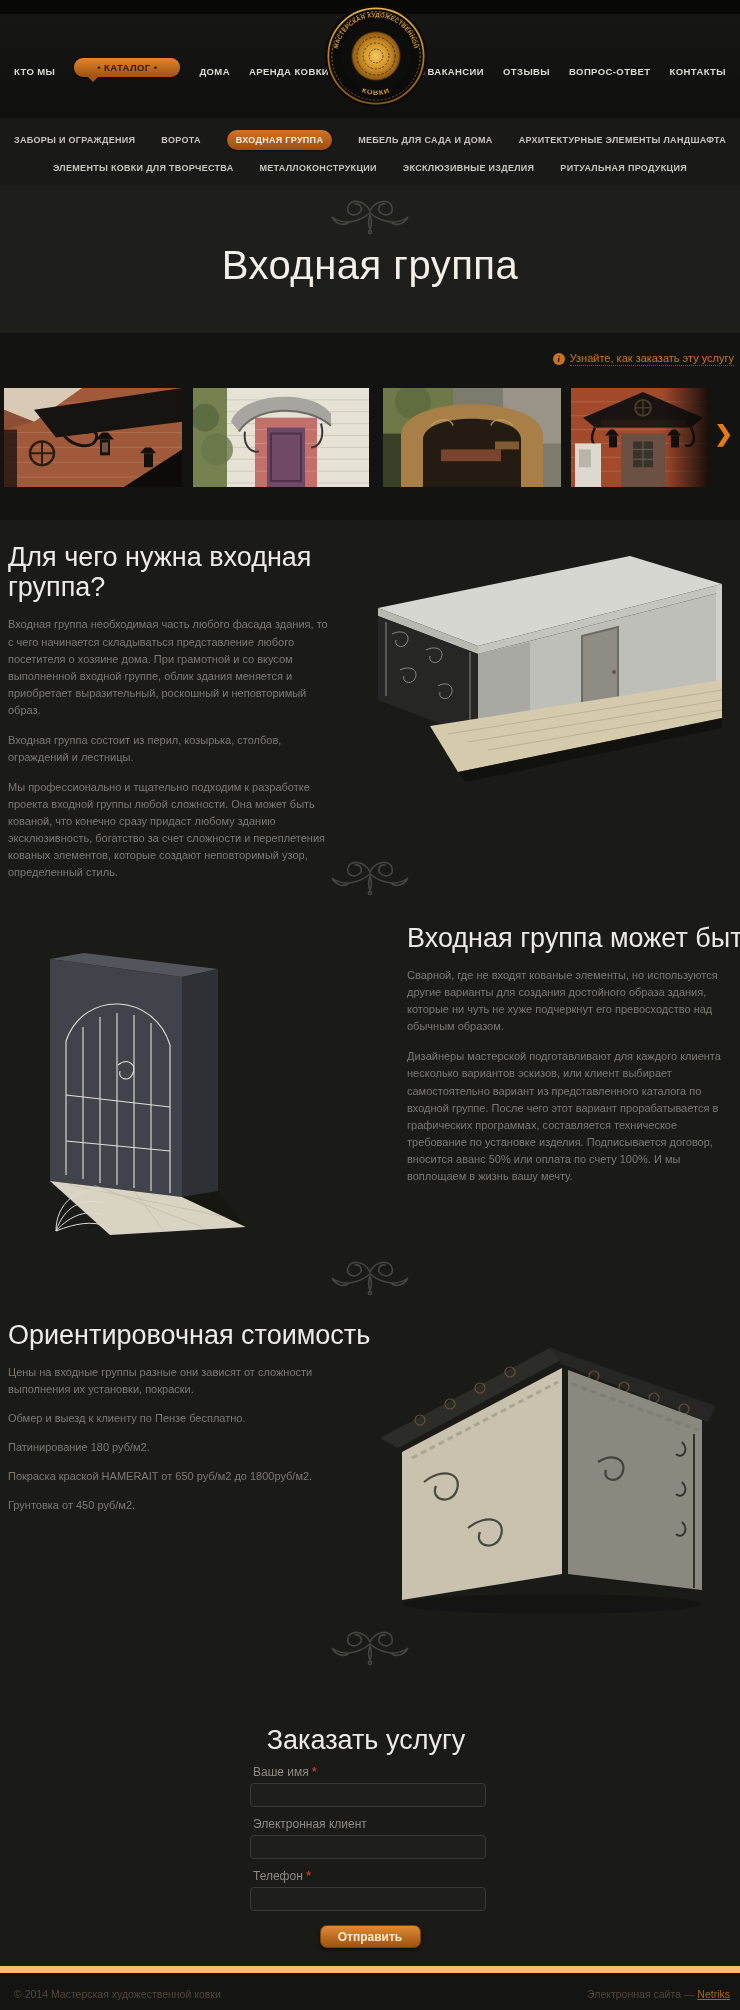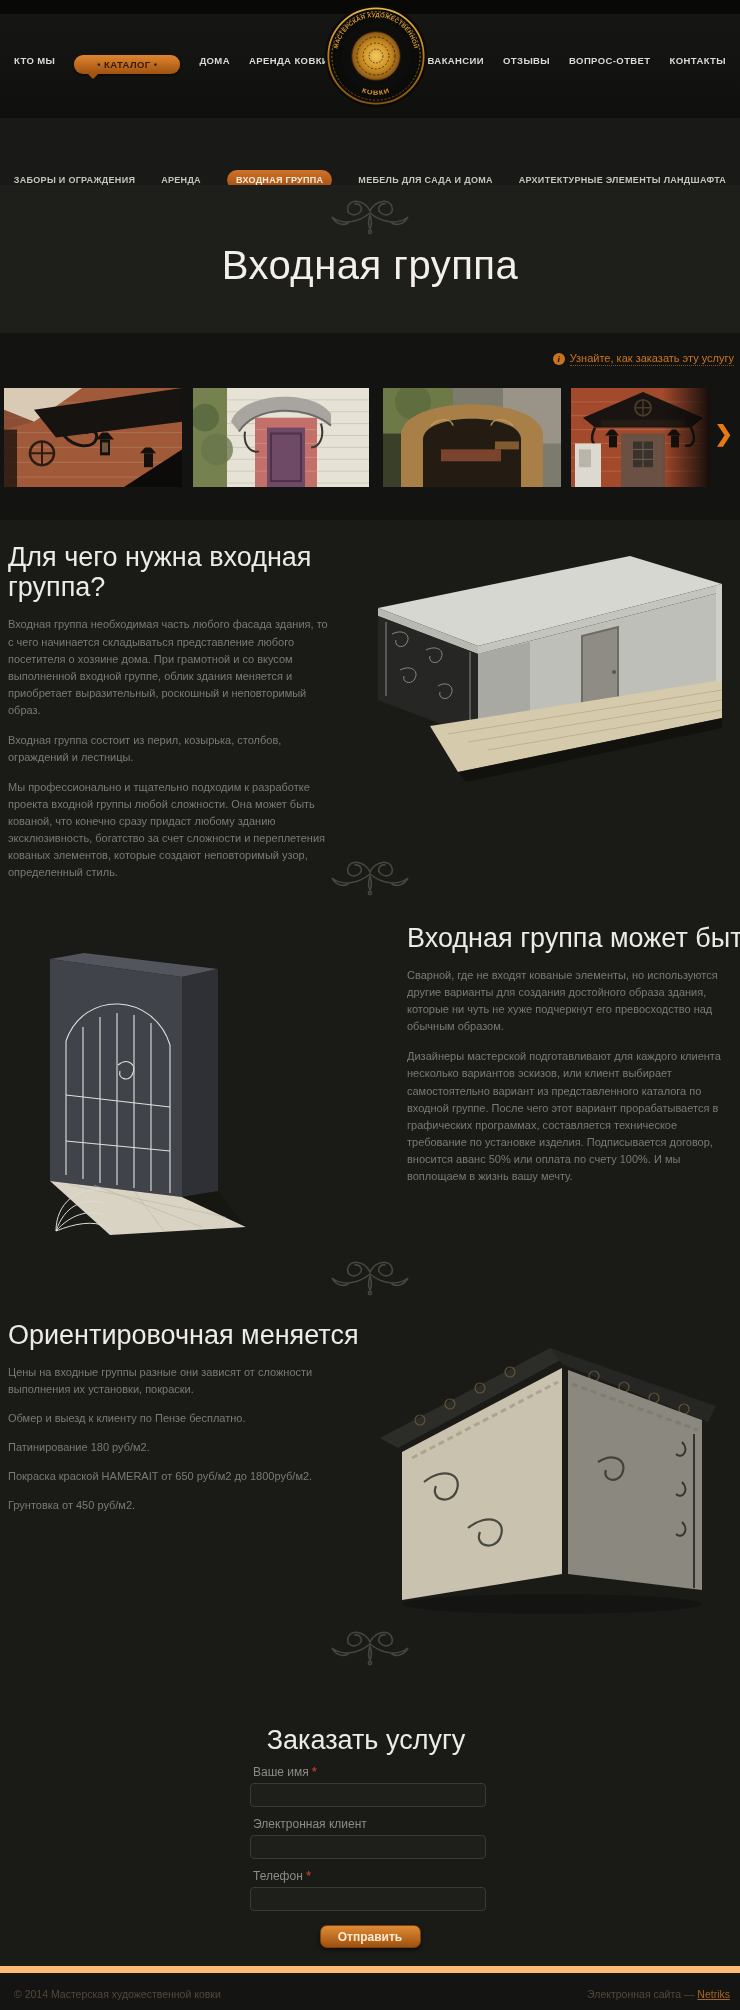--- a/index.html
+++ b/index.html
@@ -3,34 +3,34 @@
 <meta charset="utf-8">
 <style>
   html,body{margin:0;padding:0;background:#111;}
   #app{position:relative;width:740px;height:2010px;overflow:hidden;background:#1a1a17;
        font-family:"Liberation Sans",sans-serif;-webkit-font-smoothing:antialiased;}
 
   
   .topstrip{position:absolute;left:0;top:0;width:740px;height:14px;background:#080807;}
   .header{position:absolute;left:0;top:14px;width:740px;height:104px;
           background:linear-gradient(#161614,#0f0f0e);border-bottom:1px solid #1c1c1a;}
-  .nav{position:absolute;top:41px;height:22px;display:flex;align-items:flex-start;gap:19px;
+  .nav{position:absolute;top:41px;height:22px;display:flex;align-items:flex-end;gap:19px;
        font-size:9.5px;font-weight:bold;color:#dcdad4;letter-spacing:.4px;white-space:nowrap;}
   .nav-left{left:14px;}
   .nav-right{right:14px;}
   .nav span{cursor:pointer;}
   .catalog-badge{position:relative;background:linear-gradient(#df852f,#a05210);
        border-radius:9px;padding:4px 23px;color:#33190a;box-shadow:0 1px 2px rgba(0,0,0,.6);}
   .catalog-badge .ptr{position:absolute;left:14px;bottom:-5px;width:0;height:0;
        border-left:5px solid transparent;border-right:5px solid transparent;border-top:5px solid #a3550f;}
 
   
   .catalog-band{position:absolute;left:0;top:118px;width:740px;height:67px;background:#191917;}
   .cat-row{position:absolute;left:0;width:740px;display:flex;justify-content:center;align-items:center;
-       gap:26px;font-size:9px;font-weight:bold;color:#c6c4be;letter-spacing:.3px;white-space:nowrap;margin-top:40px;}
+       gap:26px;font-size:9px;font-weight:bold;color:#c6c4be;letter-spacing:.3px;white-space:nowrap;}
   .cat-row1{top:12px;}
   .cat-row2{top:45px;}
   .cat-row span{cursor:pointer;}
   .cat-pill{background:linear-gradient(#d0722a,#9e4d10);color:#f7ecdc;
        padding:5px 9px;border-radius:11px;box-shadow:0 1px 2px rgba(0,0,0,.5);}
 
   
   .logo{position:absolute;left:324px;top:4px;width:104px;height:104px;z-index:9;cursor:pointer;}
 
   
@@ -116,24 +116,30 @@
       <span>ВАКАНСИИ</span>
       <span>ОТЗЫВЫ</span>
       <span>ВОПРОС-ОТВЕТ</span>
       <span>КОНТАКТЫ</span>
     </div>
   </div>
 
   <div class="catalog-band">
     <div class="cat-row cat-row1">
       <span>ЗАБОРЫ И ОГРАЖДЕНИЯ</span>
-      <span>АРЕНДА</span>
+      <span>ВОРОТА</span>
       <span class="cat-pill">ВХОДНАЯ ГРУППА</span>
       <span>МЕБЕЛЬ ДЛЯ САДА И ДОМА</span>
       <span>АРХИТЕКТУРНЫЕ ЭЛЕМЕНТЫ ЛАНДШАФТА</span>
+    </div>
+    <div class="cat-row cat-row2">
+      <span>ЭЛЕМЕНТЫ КОВКИ ДЛЯ ТВОРЧЕСТВА</span>
+      <span>МЕТАЛЛОКОНСТРУКЦИИ</span>
+      <span>ЭКСКЛЮЗИВНЫЕ ИЗДЕЛИЯ</span>
+      <span>РИТУАЛЬНАЯ ПРОДУКЦИЯ</span>
     </div>
   </div>
 
   <svg class="logo" viewBox="0 0 120 120">
     <defs>
       <linearGradient id="gl" x1="0" y1="0" x2="0" y2="1">
         <stop offset="0" stop-color="#e8b44a"></stop>
           <stop offset=".5" stop-color="#b97c1e"></stop>
           <stop offset="1" stop-color="#8a5512"></stop>
       </linearGradient>
@@ -350,21 +356,21 @@
       <path d="M46,14 C40,2 26,2 24,10 C22,17 30,20 35,16 C40,12 36,6 31,7"></path>
       <path d="M46,14 C52,2 66,2 68,10 C70,17 62,20 57,16 C52,12 56,6 61,7"></path>
       <path d="M46,16 C34,26 18,28 8,20 C12,27 19,29 24,26"></path>
       <path d="M46,16 C58,26 74,28 84,20 C80,27 73,29 68,26"></path>
       <path d="M46,18 C44,24 44,28 46,32 C48,28 48,24 46,18"></path>
       <circle cx="46" cy="35" r="1.6"></circle>
     </g>
   </svg>
 
   <div class="sec-price-text">
-    <h2 class="h2 nowrap">Ориентировочная меняется</h2>
+    <h2 class="h2 nowrap">Ориентировочная стоимость</h2>
     <p class="p">Цены на входные группы разные они зависят от сложности выполнения их установки, покраски.</p>
     <p class="p">Обмер и выезд к клиенту по Пензе бесплатно.</p>
     <p class="p">Патинирование 180 руб/м2.</p>
     <p class="p">Покраска краской HAMERAIT от 650 руб/м2 до 1800руб/м2.</p>
     <p class="p">Грунтовка от 450 руб/м2.</p>
   </div>
 
   <svg class="price-img" viewBox="0 0 362 280">
     <polygon points="8,96 178,6 196,14 26,106" fill="#2c2c29"></polygon>
     <polygon points="178,6 344,64 336,80 190,22" fill="#262624"></polygon>

